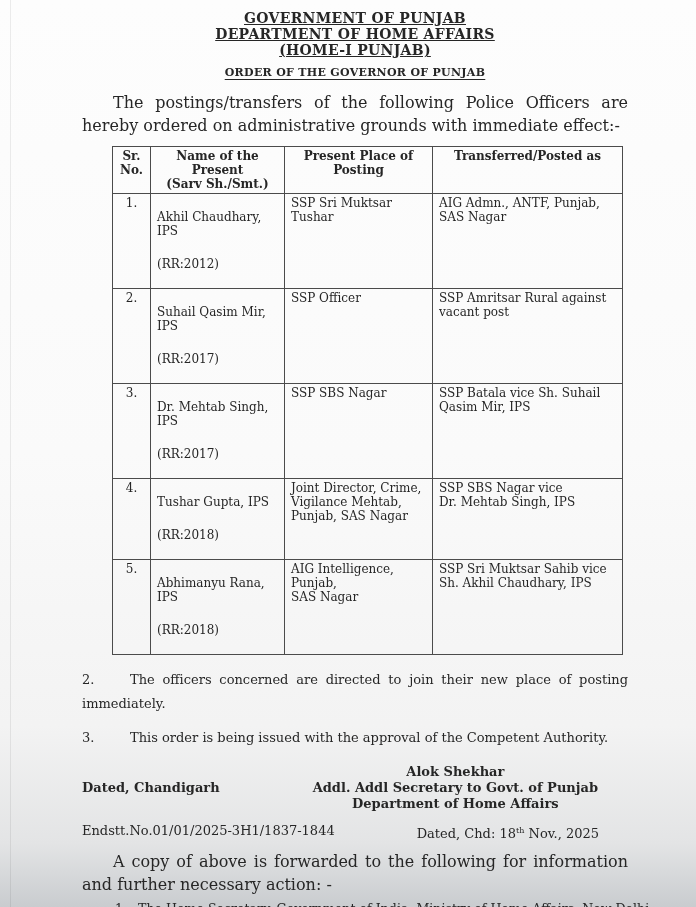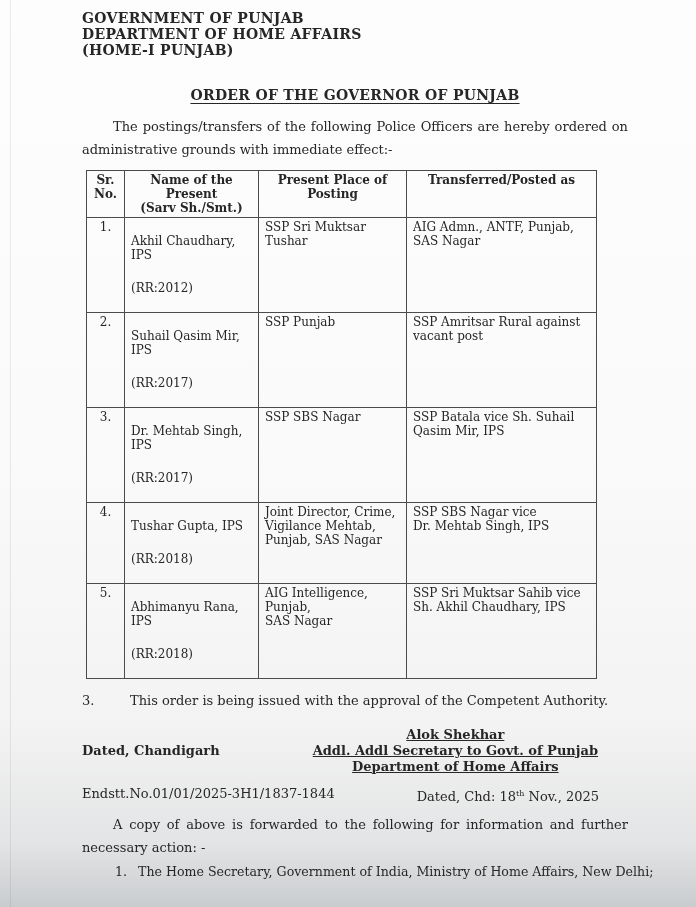--- a/index.html
+++ b/index.html
@@ -10,53 +10,53 @@
     font-family:"DejaVu Serif", serif;
     color:#262626;
     overflow:hidden;
   }
   .page::before{
     content:''; position:absolute; left:10px; top:0; bottom:0; width:1px;
     background:rgba(0,0,0,0.07);
   }
   .doc { position:absolute; left:82px; right:68px; top:10px; }
 
-  .hdr { font-weight:bold; font-size:14px; line-height:16px; letter-spacing:0.3px; }
+  .hdr { text-align:center; font-weight:bold; font-size:14px; line-height:16px; letter-spacing:0.3px;text-decoration:underline; }
   .order-title {
-    margin-top:29px; text-align:center; font-weight:bold; font-size:14px;
+    margin-top:8px; text-align:center; font-weight:bold; font-size:11px;
     letter-spacing:0.3px;
   }
   .order-title span { text-decoration:underline; text-underline-offset:3px; }
 
-  .para { font-size:13px; line-height:23px; text-align:justify; }
+  .para { font-size:16px; line-height:23px; text-align:justify; }
   .intro { margin-top:12px; text-indent:31px; }
 
   table.transfer {
-    margin-top:9px; margin-left:4px;
+    margin-top:9px; margin-left:30px;
     border-collapse:collapse; table-layout:fixed;
     width:510px; font-size:12px;
   }
   table.transfer th, table.transfer td {
     border:1.5px solid #4b4b4b; vertical-align:top;
     padding:2px 6px 3px 6px; line-height:14px;
     white-space:pre-line;
   }
   table.transfer th { font-weight:bold; text-align:center; padding:2px 3px; }
   th.col-name { text-align:left; padding-left:6px; }
   td.c-sr { text-align:center; }
   .rr { margin-top:5px; }
   .w-sr{width:38px}.w-name{width:134px}.w-pres{width:148px}.w-tr{width:190px}
 
   .numpara { margin-top:13px; font-size:13px; line-height:24px; text-align:justify; }
   .numpara .pnum { display:inline-block; width:48px; }
   .numpara.single { margin-top:12px; line-height:20px; }
 
   .sig-row { display:flex; margin-top:4px; }
   .dated-block { font-weight:bold; font-size:13px; line-height:17px; margin-top:15px; }
-  .authority { font-weight:bold; font-size:13px; line-height:16px; text-align:center; margin-left:auto; margin-right:30px;text-decoration:underline; }
+  .authority { font-weight:bold; font-size:13px; line-height:16px; text-align:center; margin-left:auto; margin-right:30px; }
 
   .endst-row { display:flex; margin-top:10px; font-size:13px; line-height:17px; }
   .endst-date { margin-left:auto; margin-right:29px; }
 
   .copy-para { margin-top:8px; text-indent:31px; }
 
   .recipients { margin-top:4px; margin-left:33px; font-size:12.6px; line-height:18px; }
   .recipient { display:flex; }
   .rnum { width:23px; flex:none; }
   .rtext { white-space:nowrap; }
@@ -107,21 +107,21 @@
           <td>SSP Sri Muktsar Tushar</td>
           <td>AIG Admn., ANTF, Punjab,
 SAS Nagar</td>
         </tr>
         <tr>
           <td class="c-sr">2.</td>
           <td>
             <div>Suhail Qasim Mir, IPS</div>
             <div class="rr">(RR:2017)</div>
           </td>
-          <td>SSP Punjab</td>
+          <td>SSP Officer</td>
           <td>SSP Amritsar Rural against
 vacant post</td>
         </tr>
         <tr>
           <td class="c-sr">3.</td>
           <td>
             <div style="white-space:pre-line">Dr. Mehtab Singh,
 IPS</div>
             <div class="rr">(RR:2017)</div>
           </td>
@@ -148,20 +148,23 @@
             <div class="rr">(RR:2018)</div>
           </td>
           <td>AIG Intelligence, Punjab,
 SAS Nagar</td>
           <td>SSP Sri Muktsar Sahib vice
 Sh. Akhil Chaudhary, IPS</td>
         </tr>
       </tbody>
     </table>
 
+    <p class="numpara" style="margin-bottom:0">
+      <span class="pnum">2.</span><span>The officers concerned are directed to join their new place of posting immediately.</span>
+    </p>
 
     <p class="numpara single" style="margin-bottom:16px">
       <span class="pnum">3.</span><span>This order is being issued with the approval of the Competent Authority.</span>
     </p>
 
     <div class="sig-row">
       <div class="dated-block">
         <div>Dated, Chandigarh</div>
       </div>
       <div class="authority">

